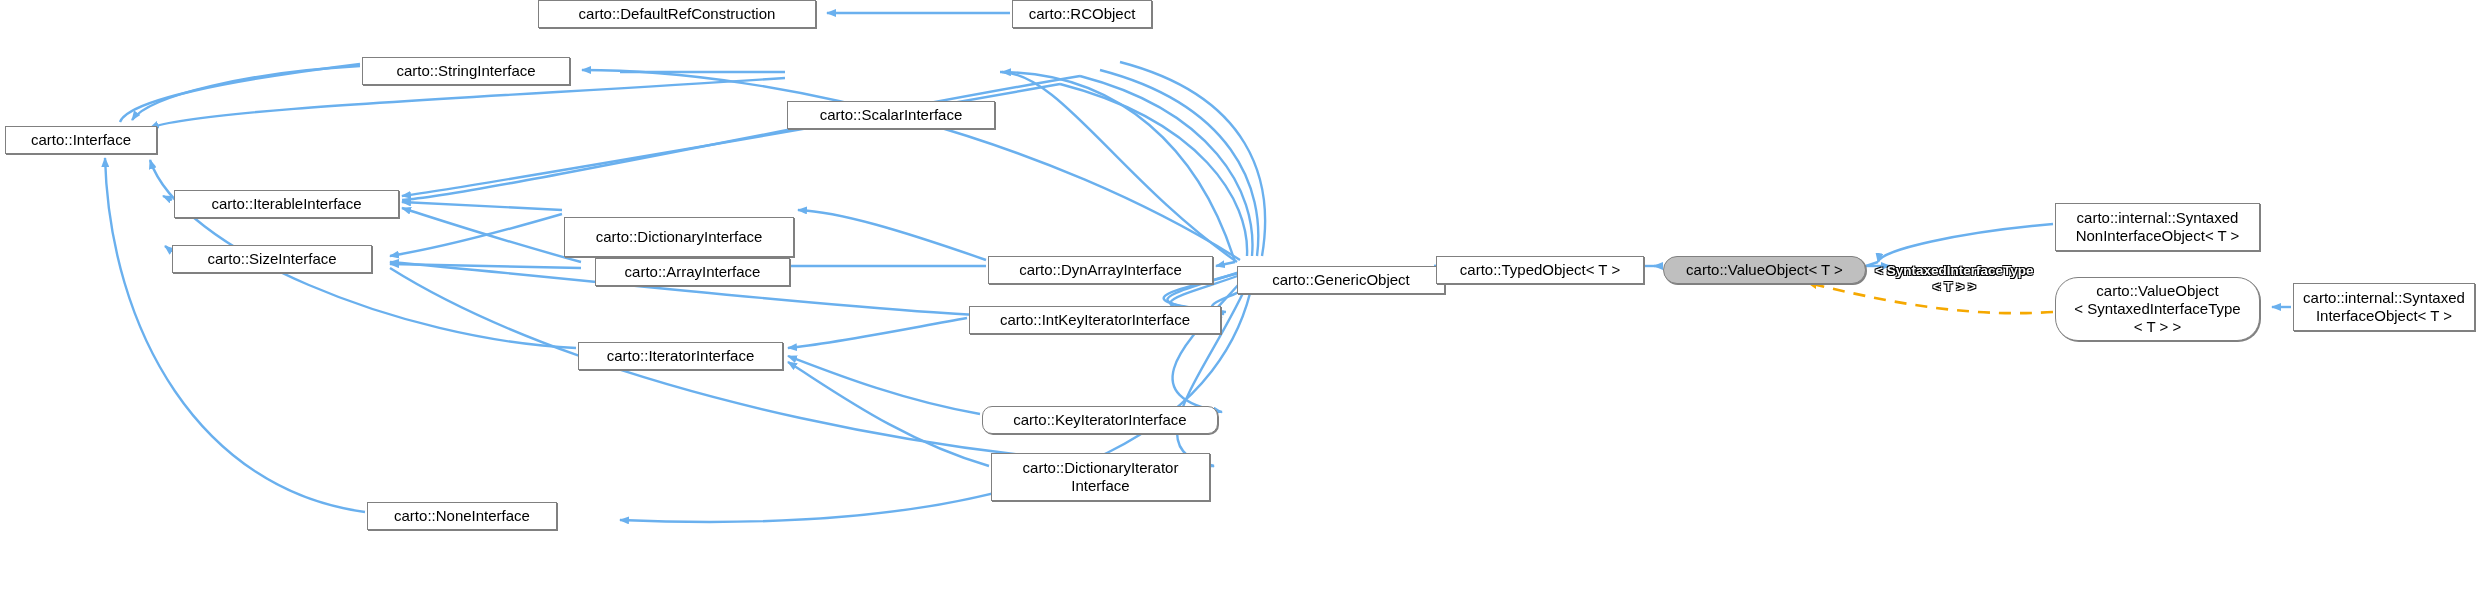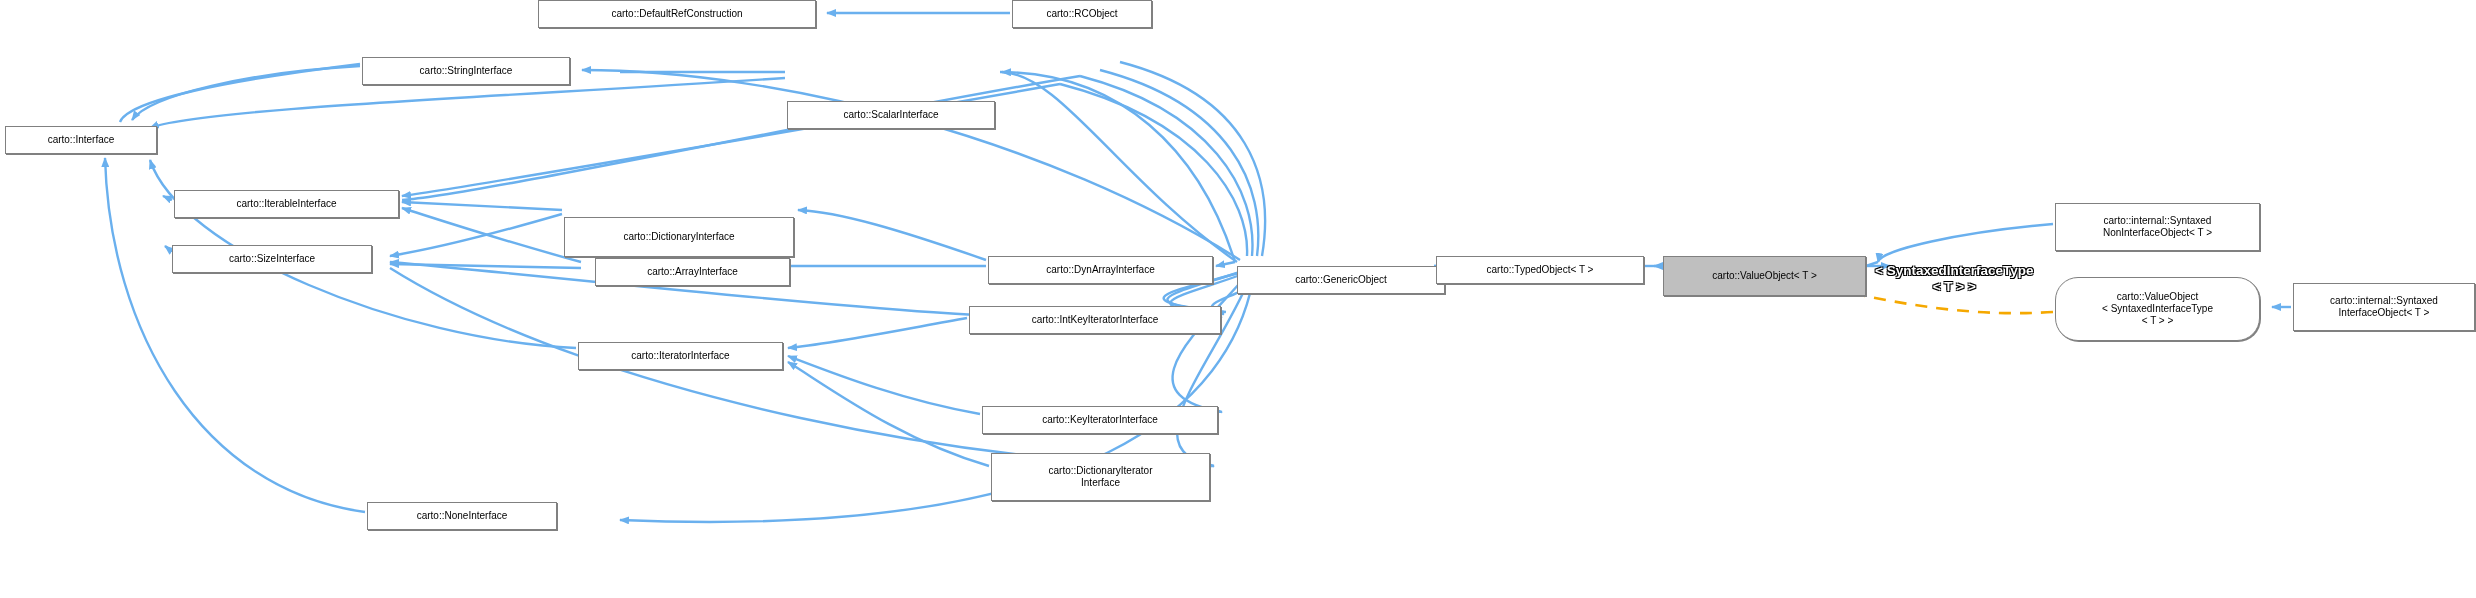--- a/index.html
+++ b/index.html
@@ -22,21 +22,21 @@
     width: 2476px;
     height: 598px;
   }
   .node {
     position: absolute;
     box-sizing: border-box;
     background: #ffffff;
     border: 1px solid #808080;
     box-shadow: 1px 1px 0 0 #808080;
     color: #000000;
-    font-size: 10px;
+    font-size: 15px;
     line-height: 1.18;
     display: flex;
     align-items: center;
     justify-content: center;
     text-align: center;
     white-space: pre-line;
     padding: 1px 5px;
     z-index: 5;
   }
   .node.current {
@@ -158,26 +158,26 @@
       <div class="node" style="left: 172px; top: 245px; width: 200px; height: 28px;"><span>carto::SizeInterface</span></div>
       <div class="node" style="left: 362px; top: 57px; width: 208px; height: 28px;"><span>carto::StringInterface</span></div>
       <div class="node" style="left: 787px; top: 101px; width: 208px; height: 28px;"><span>carto::ScalarInterface</span></div>
       <div class="node" style="left: 538px; top: 0px; width: 278px; height: 28px;"><span>carto::DefaultRefConstruction</span></div>
       <div class="node" style="left: 564px; top: 217px; width: 230px; height: 40px;"><span>carto::DictionaryInterface</span></div>
       <div class="node" style="left: 583px; top: 258px; width: 195px; height: 28px; margin-left: 12px;"><span>carto::ArrayInterface</span></div>
       <div class="node" style="left: 578px; top: 342px; width: 205px; height: 28px;"><span>carto::IteratorInterface</span></div>
       <div class="node" style="left: 367px; top: 502px; width: 190px; height: 28px;"><span>carto::NoneInterface</span></div>
       <div class="node" style="left: 988px; top: 256px; width: 225px; height: 28px;"><span>carto::DynArrayInterface</span></div>
       <div class="node" style="left: 969px; top: 306px; width: 252px; height: 28px;"><span>carto::IntKeyIteratorInterface</span></div>
-      <div class="node" style="left: 982px; top: 406px; width: 236px; height: 28px;"><span>carto::KeyIteratorInterface</span></div>
+      <div class="node" style="left: 982px; top: 406px; width: 236px; height: 28px; border-radius: 10px;"><span>carto::KeyIteratorInterface</span></div>
       <div class="node" style="left: 991px; top: 453px; width: 219px; height: 48px;"><span>carto::DictionaryIterator
 Interface</span></div>
       <div class="node" style="left: 1237px; top: 256px; width: 208px; height: 28px; margin-top: 10px;"><span>carto::GenericObject</span></div>
       <div class="node" style="left: 1436px; top: 256px; width: 208px; height: 28px;"><span>carto::TypedObject&lt; T &gt;</span></div>
-      <div class="node current" style="left: 1663px; top: 256px; width: 203px; height: 40px;"><span>carto::ValueObject&lt; T &gt;</span></div>
+      <div class="node current" style="left: 1663px; top: 256px; width: 203px; height: 28px; border-radius: 14px;"><span>carto::ValueObject&lt; T &gt;</span></div>
       <div class="node" style="left: 2055px; top: 203px; width: 205px; height: 48px;"><span>carto::internal::Syntaxed
 NonInterfaceObject&lt; T &gt;</span></div>
       <div class="node" style="left: 2055px; top: 277px; width: 205px; height: 64px; border-radius: 23px;"><span>carto::ValueObject
 &lt; SyntaxedInterfaceType
 &lt; T &gt; &gt;</span></div>
       <div class="node" style="left: 2293px; top: 283px; width: 182px; height: 48px;"><span>carto::internal::Syntaxed
 InterfaceObject&lt; T &gt;</span></div>
       <div class="node" style="left: 1012px; top: 0px; width: 140px; height: 28px;"><span>carto::RCObject</span></div>
     </div>
 

